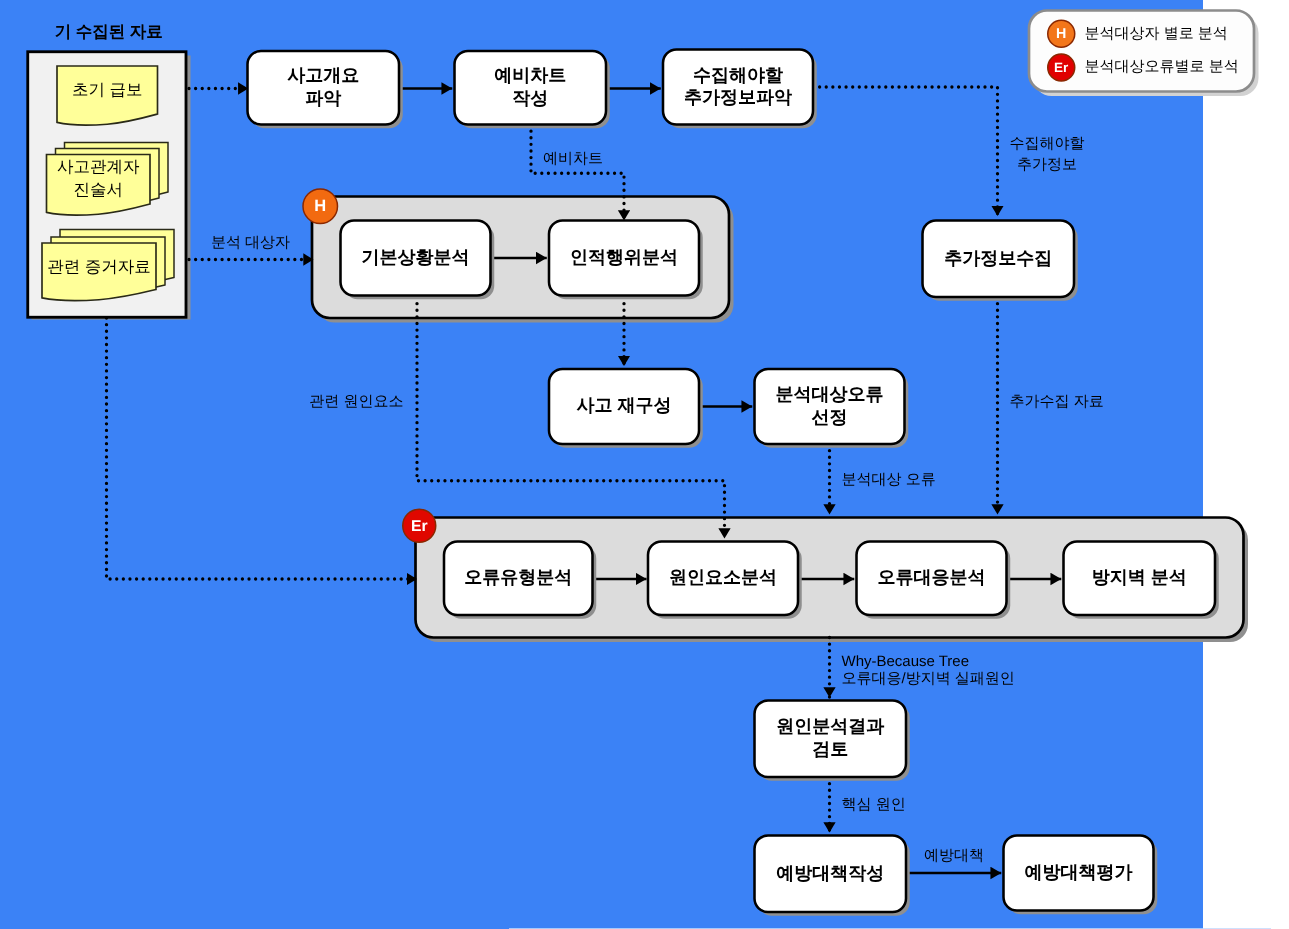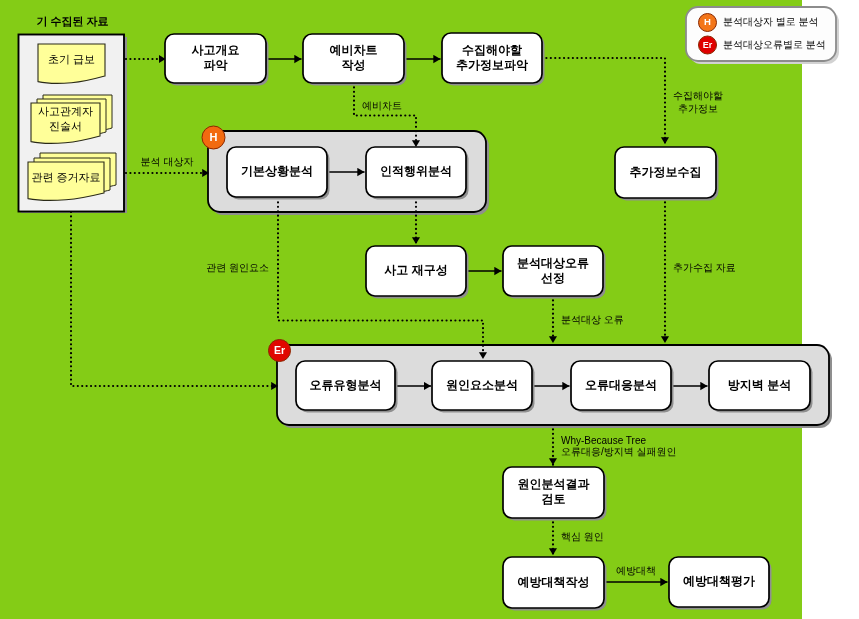--- a/index.html
+++ b/index.html
@@ -1,19 +1,19 @@
 <!DOCTYPE html>
 <html><head>
 <meta charset="utf-8">
 <title>Accident Analysis Flowchart</title>
 <style>
   html,body{margin:0;padding:0;background:#ffffff;}
   body{width:859px;height:619px;overflow:hidden;
        font-family:"Liberation Sans",sans-serif;}
-  #stage{position:relative;width:802px;height:619px;background:#84cc16;}
+  #stage{position:relative;width:802px;height:619px;background:#3b82f6;}
   svg#chart{position:absolute;left:0;top:0;width:859px;height:619px;display:block;}
   .bxt{font-family:"Liberation Sans",sans-serif;font-size:12px;font-weight:bold;
        fill:#000;text-anchor:middle;dominant-baseline:middle;}
   .doct{font-family:"Liberation Sans",sans-serif;font-size:11px;font-weight:normal;
        fill:#000;text-anchor:middle;dominant-baseline:middle;}
   .grpt{font-family:"Liberation Sans",sans-serif;font-size:11px;font-weight:bold;
        fill:#000;text-anchor:middle;dominant-baseline:middle;}
   .edget{font-family:"Liberation Sans",sans-serif;font-size:10px;font-weight:normal;
        fill:#000;text-anchor:middle;dominant-baseline:middle;}
   .legt{font-family:"Liberation Sans",sans-serif;font-size:10px;font-weight:normal;

